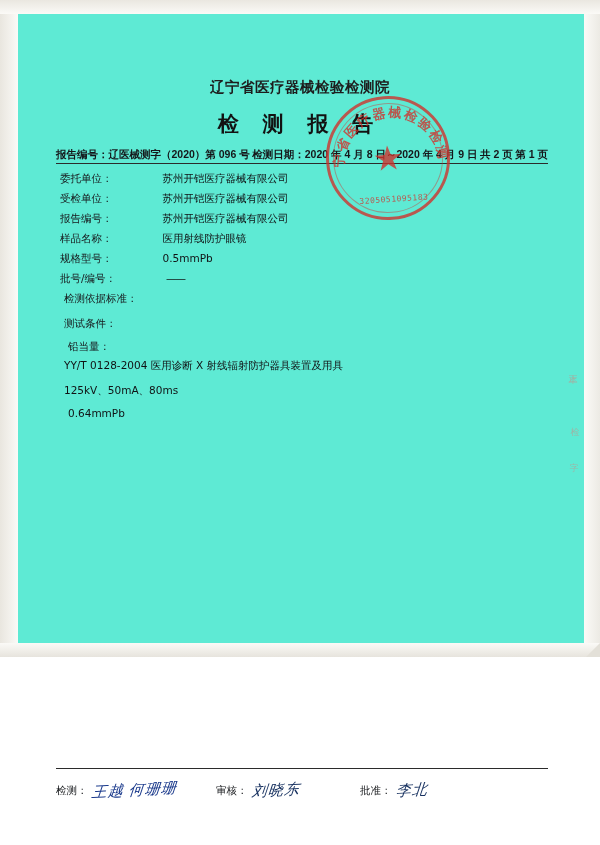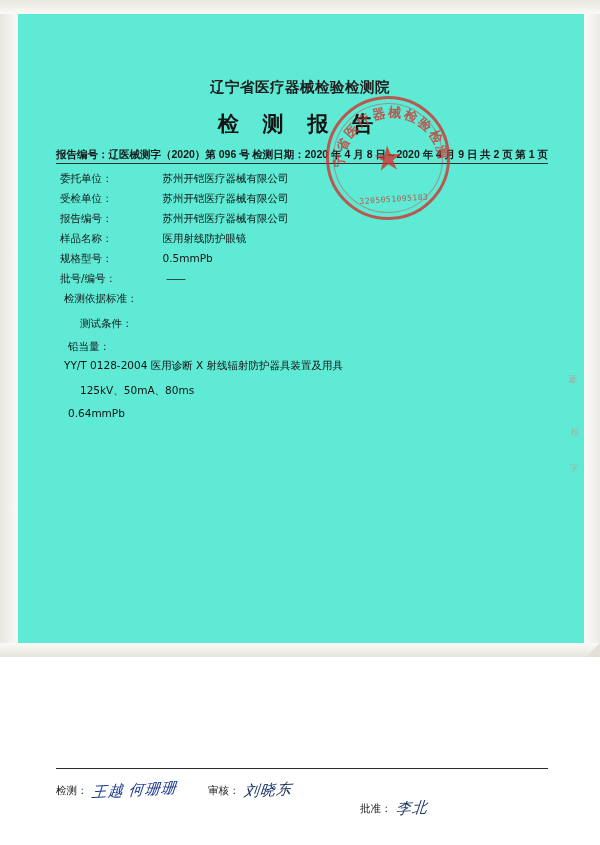--- a/index.html
+++ b/index.html
@@ -220,22 +220,22 @@
     margin-left: 4px;
     font-family: "Liberation Serif", serif;
     font-size: 15px;
     font-style: italic;
     color: #1b3a8c;
     transform: skewX(-8deg) rotate(-3deg);
     letter-spacing: 1px;
   }
   .sig.dark { color: #16305f; }
   .sg1 { left: 0; top: 6px; }
-  .sg2 { left: 152px; top: 6px; justify-content: space-between; }
-  .sg3 { left: 304px; top: 24px; }
+  .sg2 { left: 160px; top: 6px; justify-content: space-between; }
+  .sg3 { left: 304px; top: 6px; }
 
   .corner-fold {
     position: absolute;
     right: 0; bottom: 0;
     width: 0; height: 0;
     border-left: 14px solid transparent;
     border-bottom: 14px solid #e3e0d8;
   }
 </style>
 </head>
@@ -282,21 +282,21 @@
       <span class="value">0.5mmPb</span>
     </div>
     <div class="field">
       <span class="label">批号/编号：</span>
       <span class="value dash">——</span>
     </div>
     <div class="field tall">
       <span class="label">检测依据标准：</span>
       <span class="value">YY/T 0128-2004 医用诊断 X 射线辐射防护器具装置及用具</span>
     </div>
-    <div class="field tall" style="margin-top:4px; margin-left:16px;">
+    <div class="field tall" style="margin-top:4px; margin-left:0;">
       <span class="label">测试条件：</span>
       <span class="value">125kV、50mA、80ms</span>
     </div>
     <div class="field tall" style="margin-top:2px; margin-left:4px;">
       <span class="label">铅当量：</span>
       <span class="value">0.64mmPb</span>
     </div>
   </div>
 
   <div class="stamp">

